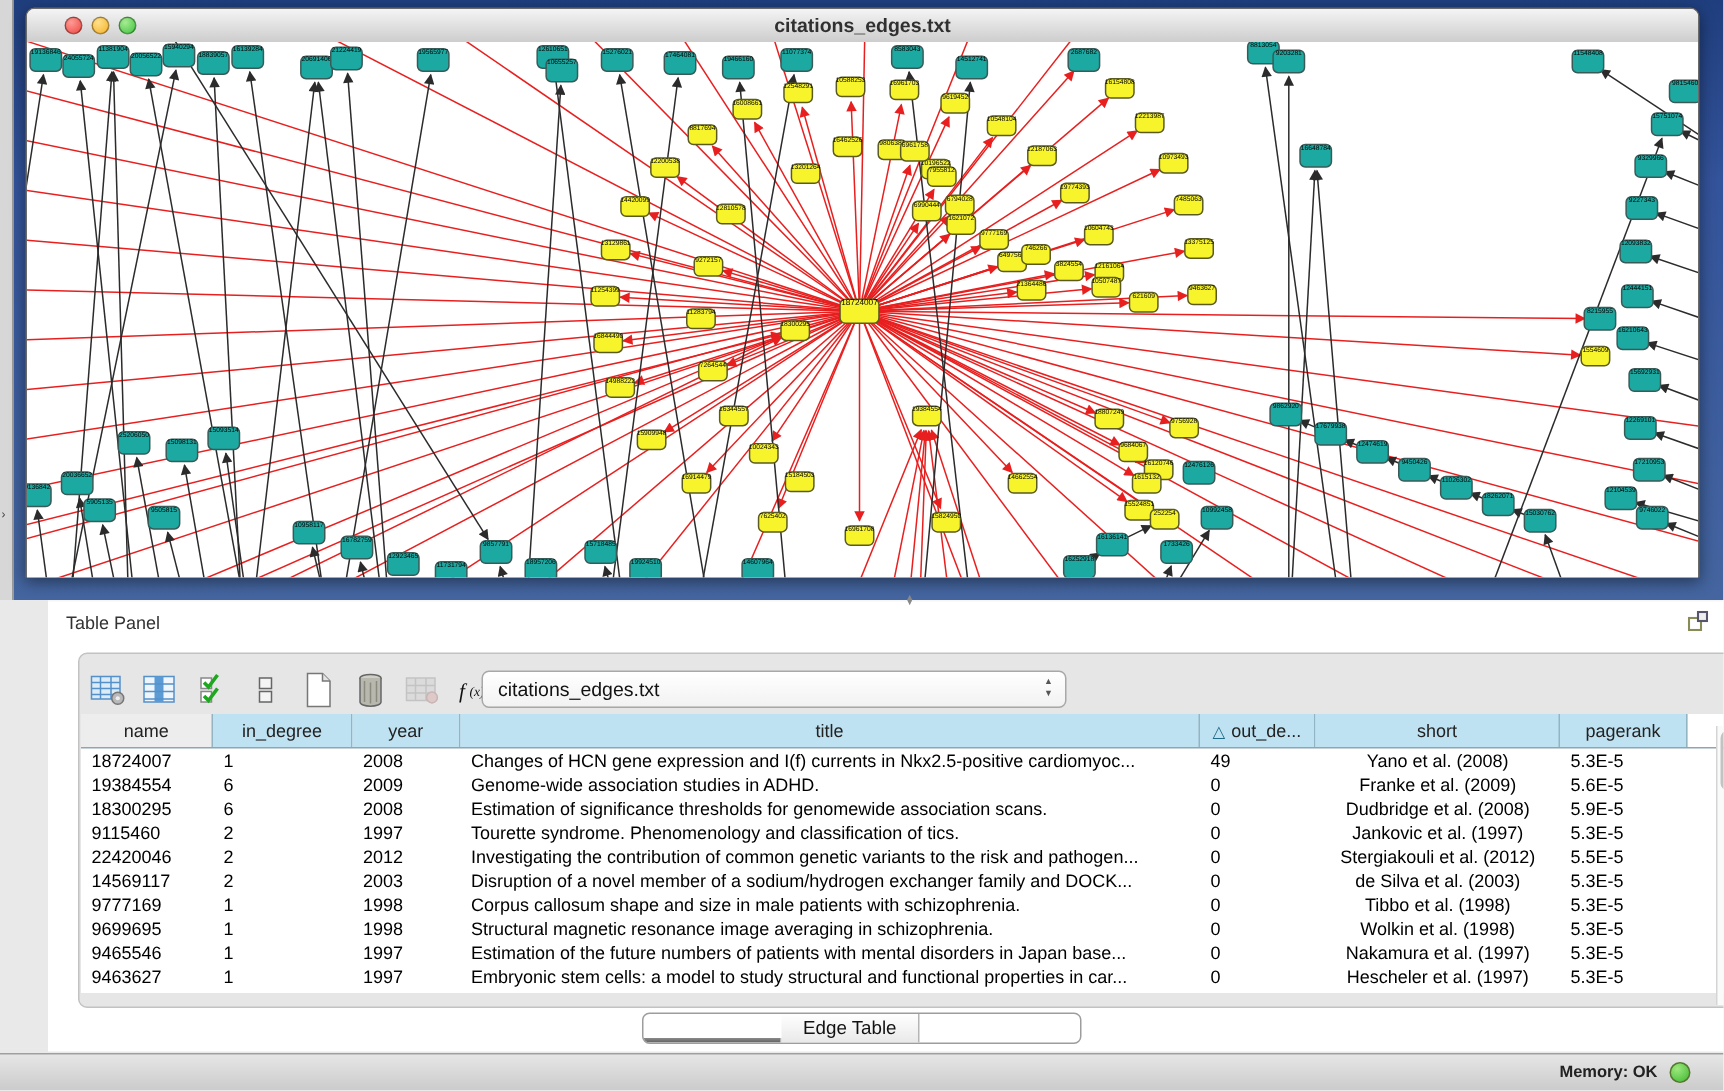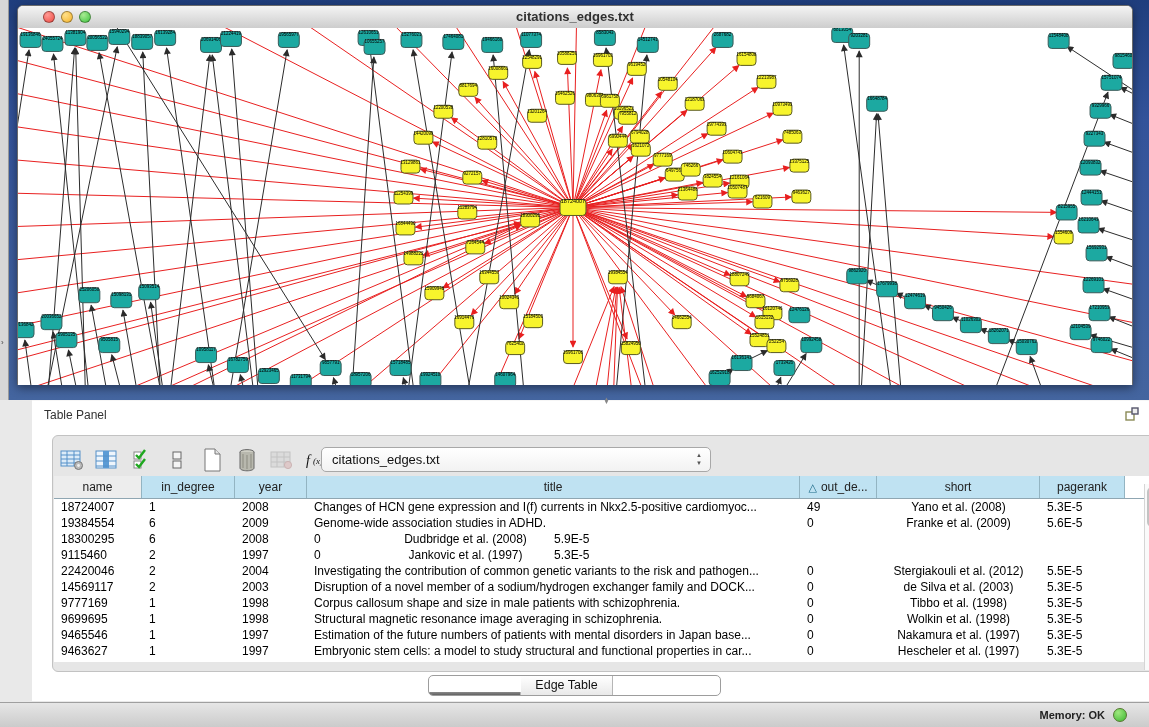--- a/index.html
+++ b/index.html
@@ -884,36 +884,38 @@
             <div class="gcell" style="width: 72px;">2009</div>
             <div class="gcell" style="width: 493px;">Genome-wide association studies in ADHD.</div>
             <div class="gcell" style="width: 77px;">0</div>
             <div class="gcell center" style="width: 163px; display: flex; justify-content: center;">Franke et al. (2009)</div>
             <div class="gcell" style="width: 85px;">5.6E-5</div>
           </div>
           <div class="grow">
             <div class="gcell" style="width: 88px;">18300295</div>
             <div class="gcell" style="width: 93px;">6</div>
             <div class="gcell" style="width: 72px;">2008</div>
+            <div class="gcell" style="width: 493px;">Estimation of significance thresholds for genomewide association scans.</div>
             <div class="gcell" style="width: 77px;">0</div>
             <div class="gcell center" style="width: 163px; display: flex; justify-content: center;">Dudbridge et al. (2008)</div>
             <div class="gcell" style="width: 85px;">5.9E-5</div>
           </div>
           <div class="grow">
             <div class="gcell" style="width: 88px;">9115460</div>
             <div class="gcell" style="width: 93px;">2</div>
             <div class="gcell" style="width: 72px;">1997</div>
+            <div class="gcell" style="width: 493px;">Tourette syndrome. Phenomenology and classification of tics.</div>
             <div class="gcell" style="width: 77px;">0</div>
             <div class="gcell center" style="width: 163px; display: flex; justify-content: center;">Jankovic et al. (1997)</div>
             <div class="gcell" style="width: 85px;">5.3E-5</div>
           </div>
           <div class="grow">
             <div class="gcell" style="width: 88px;">22420046</div>
             <div class="gcell" style="width: 93px;">2</div>
-            <div class="gcell" style="width: 72px;">2004</div>
+            <div class="gcell" style="width: 72px;">2012</div>
             <div class="gcell" style="width: 493px;">Investigating the contribution of common genetic variants to the risk and pathogen...</div>
             <div class="gcell" style="width: 77px;">0</div>
             <div class="gcell center" style="width: 163px; display: flex; justify-content: center;">Stergiakouli et al. (2012)</div>
             <div class="gcell" style="width: 85px;">5.5E-5</div>
           </div>
           <div class="grow">
             <div class="gcell" style="width: 88px;">14569117</div>
             <div class="gcell" style="width: 93px;">2</div>
             <div class="gcell" style="width: 72px;">2003</div>
             <div class="gcell" style="width: 493px;">Disruption of a novel member of a sodium/hydrogen exchanger family and DOCK...</div>

